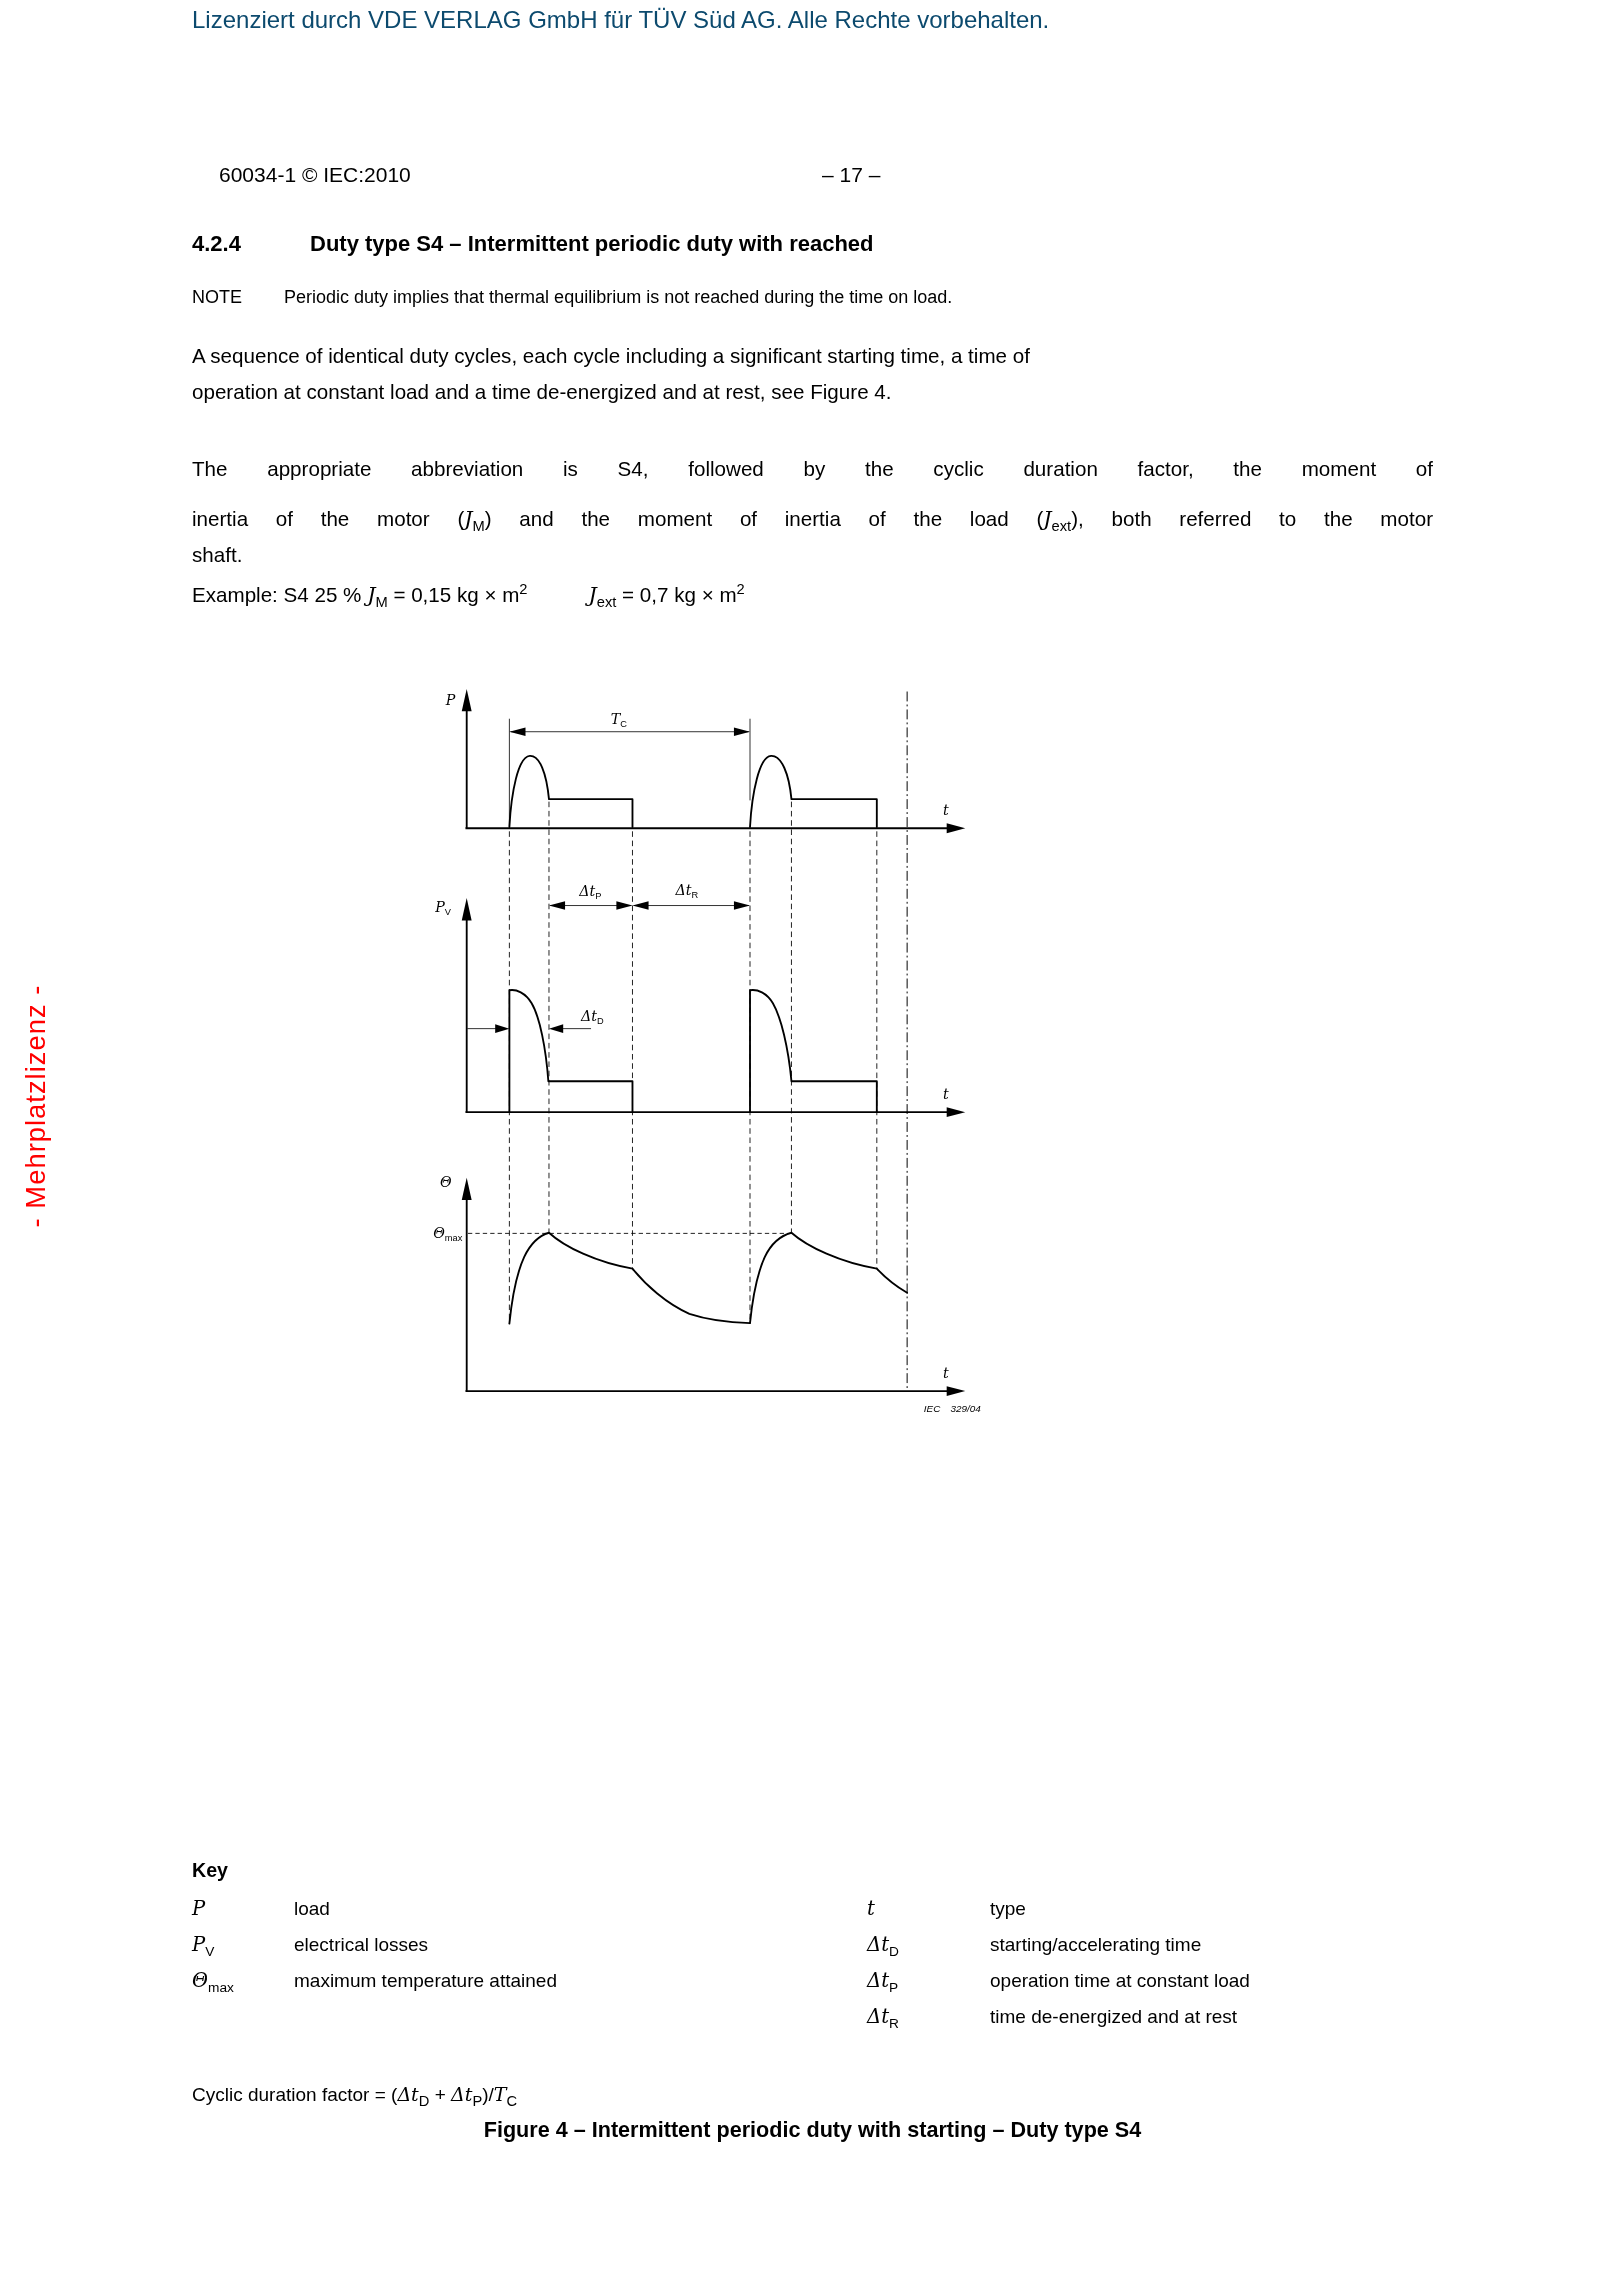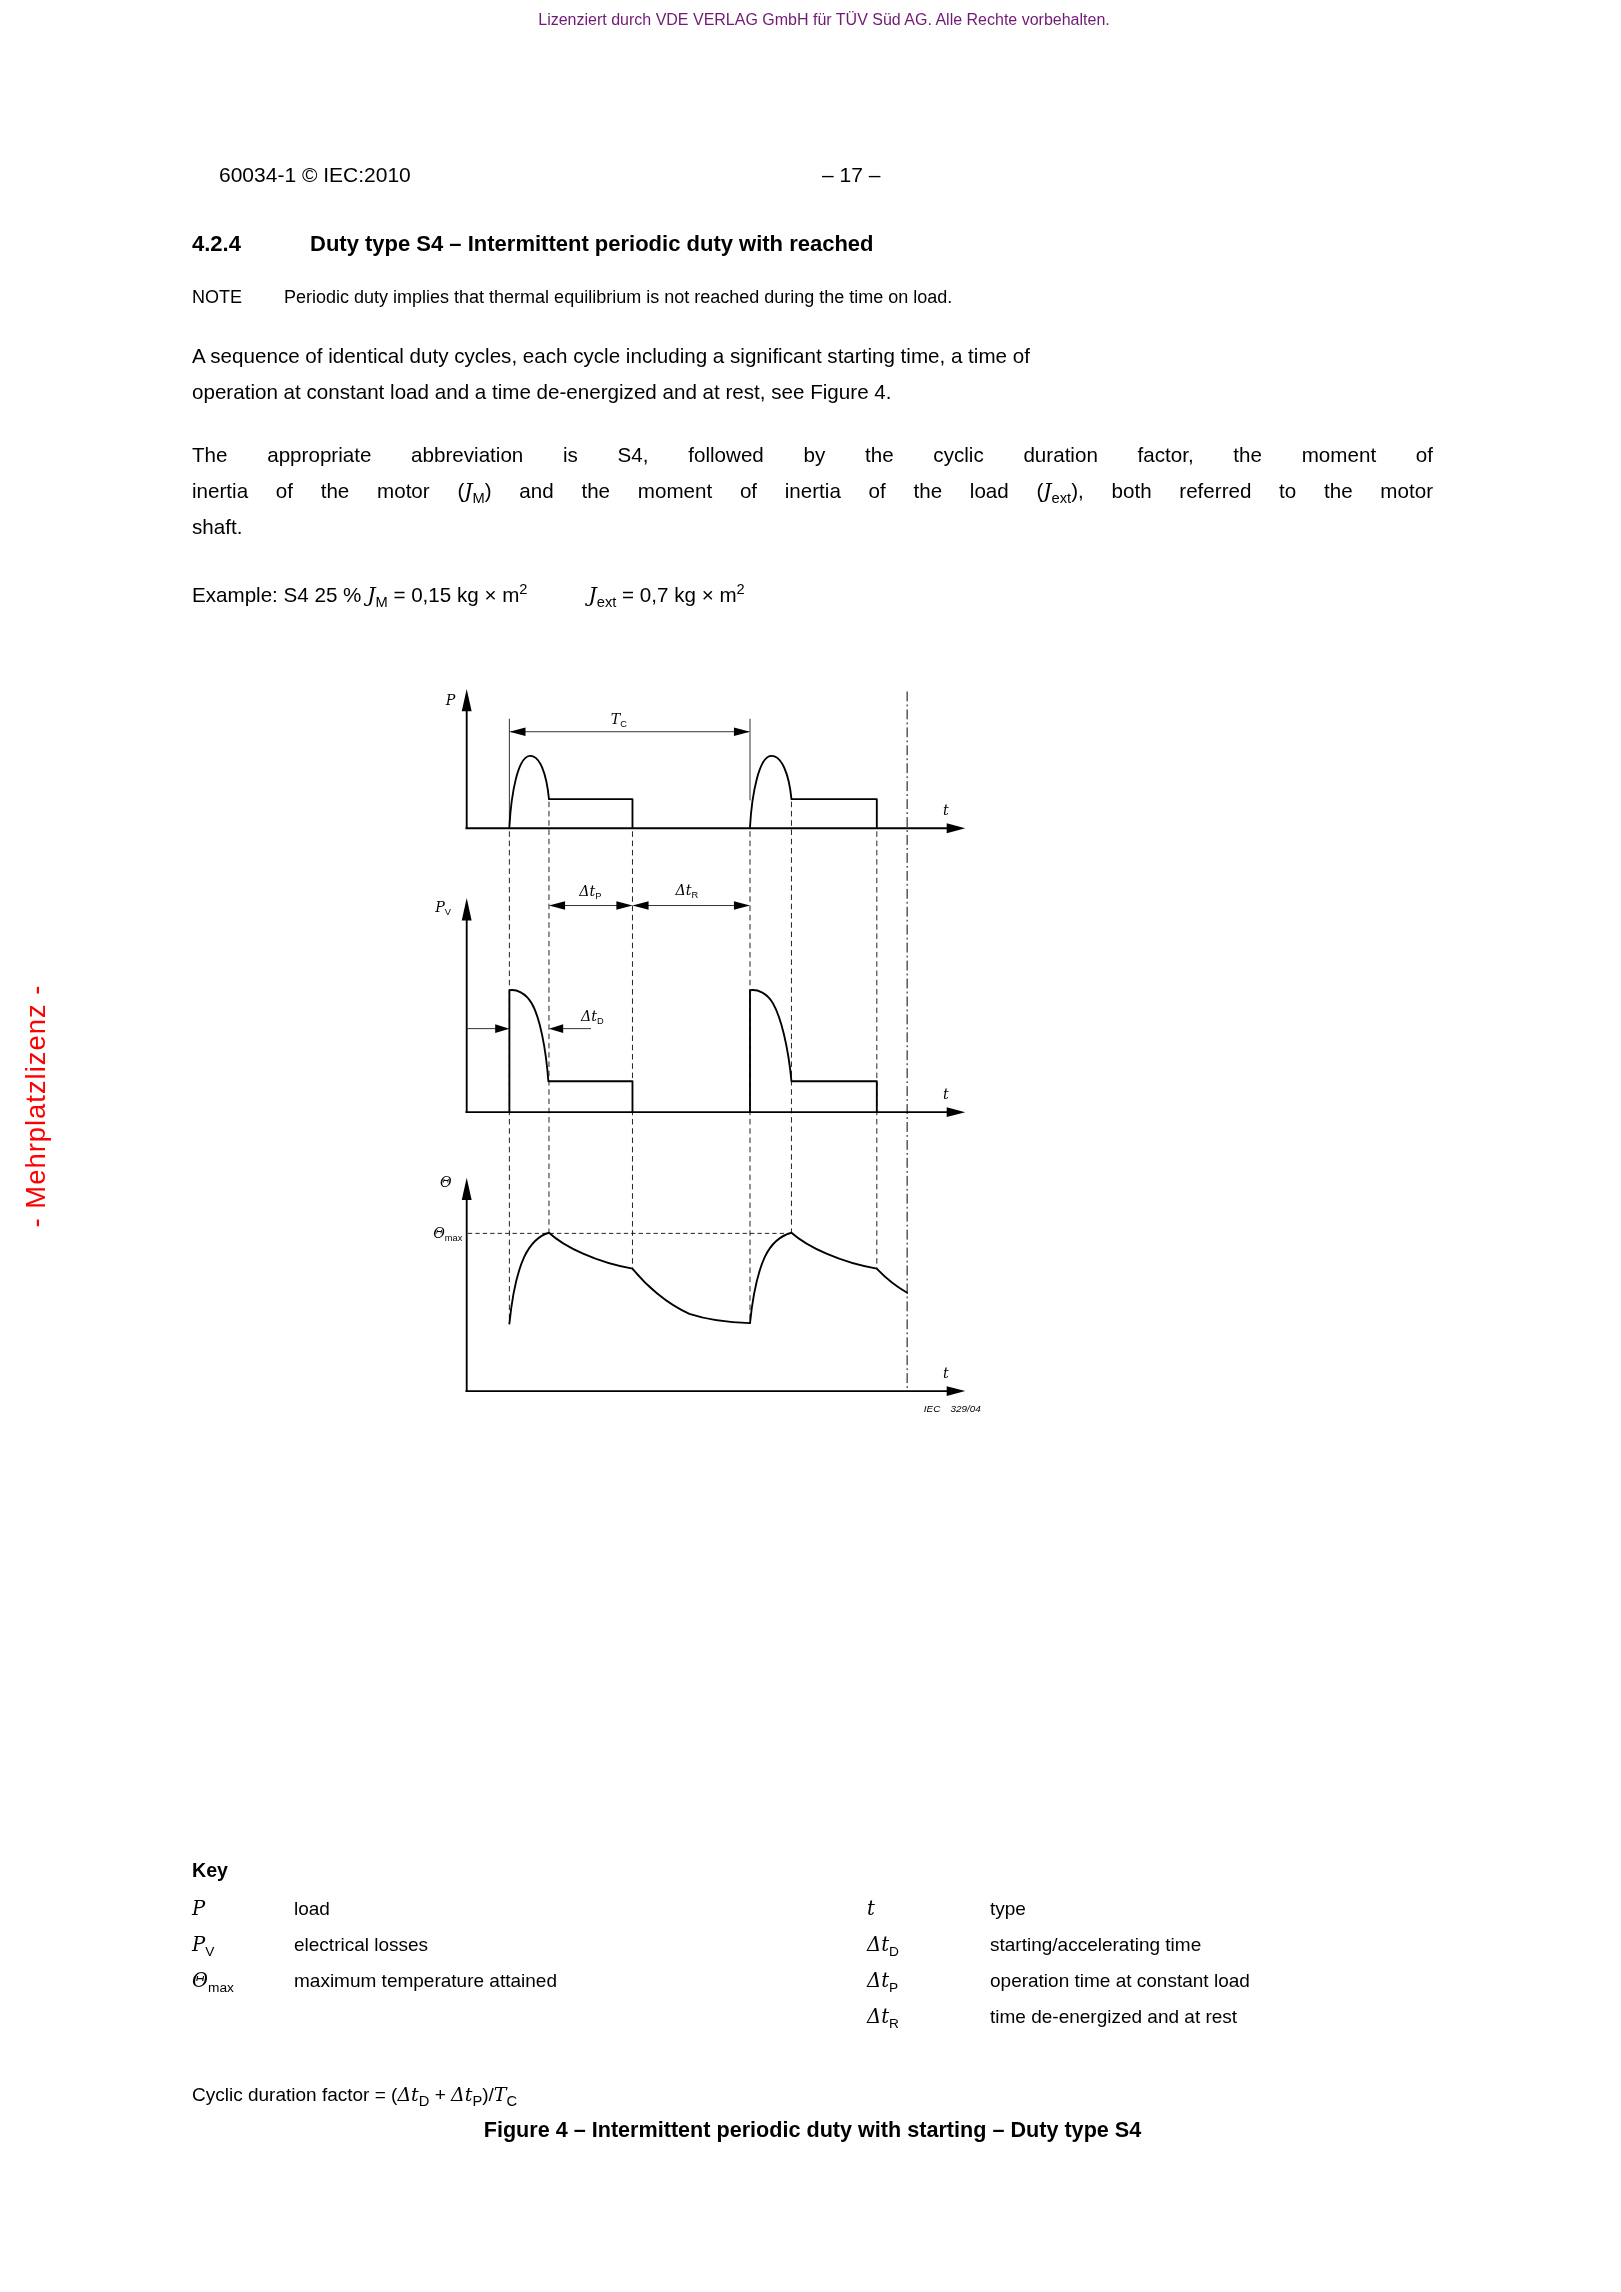--- a/index.html
+++ b/index.html
@@ -2,40 +2,40 @@
 <html><head>
 <meta charset="utf-8">
 <style>
   html,body { margin:0; padding:0; background:#fff; }
   .page {
     position:relative; width:1621px; height:2293px; background:#ffffff;
     font-family:"Liberation Sans", sans-serif; color:#000; overflow:hidden;
   }
   .license {
     position:absolute; top:5.9px; left:192px; width:1264px;
-    text-align:center; color:#701a75; font-size:16px; line-height:27.4px;
+    color:#0c4a6e; font-size:24px; line-height:27.4px;
   }
   .watermark {
     position:absolute; top:1106px; left:36px; color:#ff0000;
     font-size:27.4px; white-space:nowrap; letter-spacing:1px;
     transform:translate(-50%,-50%) rotate(-90deg);
   }
   .doc-header { position:absolute; top:157px; left:192px; width:1241px; height:36px;
     font-size:21px; line-height:36px;margin-left:27px; }
   .doc-header .ref { position:absolute; left:0; }
   .doc-header .pagenum { position:absolute; left:0; width:100%; text-align:center; text-indent:23.5px; }
   .sec-heading { position:absolute; top:226px; left:192px; width:1241px;
     font-size:22px; font-weight:bold; line-height:36px; }
   .sec-num { display:inline-block; width:118px; }
   .note { position:absolute; top:279px; left:192px; width:1241px; font-size:18px; line-height:36px; }
   .note-label { display:inline-block; width:92px; }
   .para { position:absolute; left:192px; width:1241px; font-size:20.6px; line-height:36px; }
   .p1 { top:338px; }
   .p2 { top:437px; }
-  .jline { text-align:justify; text-align-last:justify; }
+  .jline { text-align:justify; text-align-last:justify;margin-top:14px; }
   .example { position:absolute; top:577px; left:192px; width:1241px; font-size:20.6px; line-height:36px; }
   .exgap { display:inline-block; width:61px; }
   .ser-i { font-family:"DejaVu Serif", serif; font-style:italic; }
   .ssub { font-family:"Liberation Sans", sans-serif; font-style:normal;
     font-size:14.7px; vertical-align:-4.9px; line-height:0; }
   .ssup { font-family:"Liberation Sans", sans-serif; font-style:normal;
     font-size:14.7px; vertical-align:7.8px; line-height:0; }
   .key-heading { position:absolute; top:1852px; left:192px; font-size:19.6px; font-weight:bold; line-height:36px; }
   .key { position:absolute; font-size:19px; }
   .key-left  { top:1891px; left:192px;  width:647px; }

